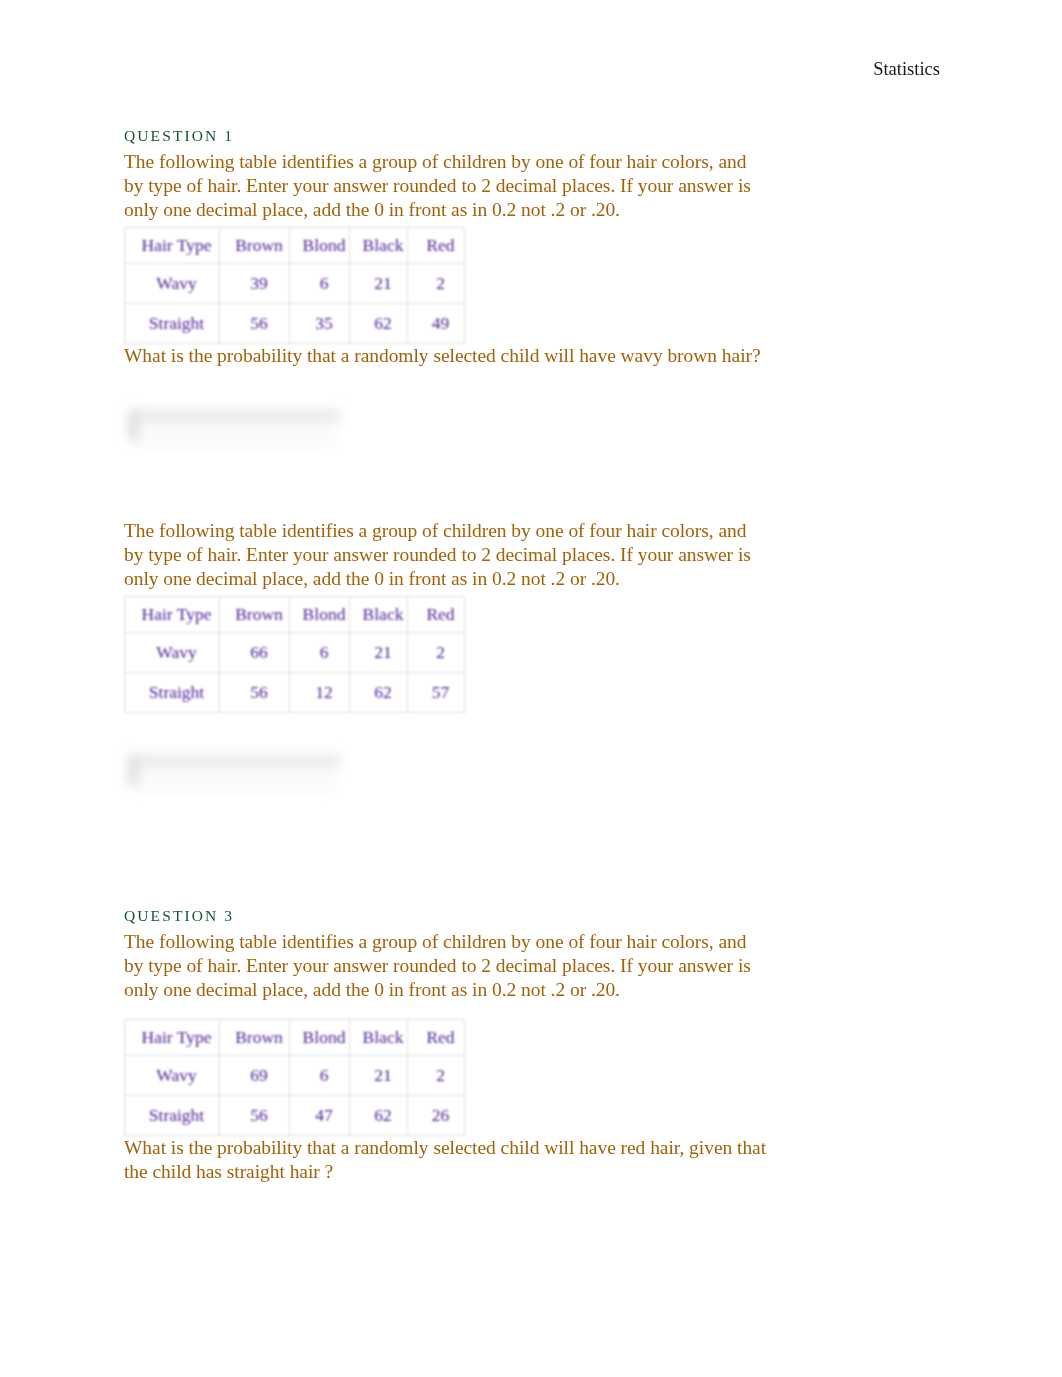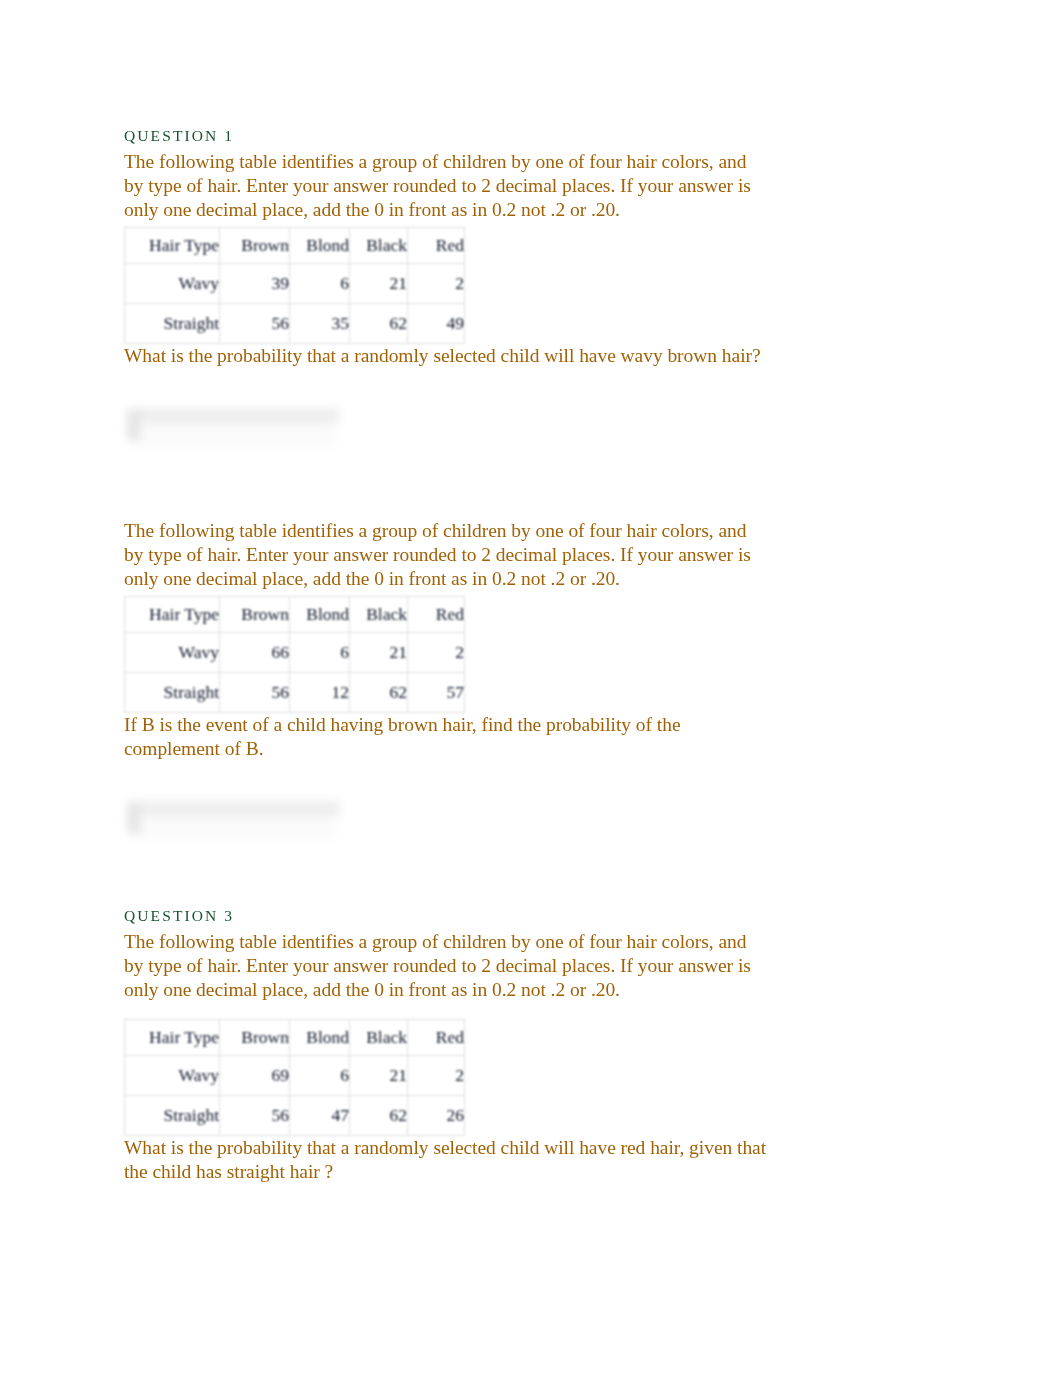--- a/index.html
+++ b/index.html
@@ -72,23 +72,23 @@
     table-layout: fixed;
     background: #ffffff;
   }
   table.hair-table td,
   table.hair-table th {
     border: 1px solid #dedede;
     padding: 7px 0 7px 9px;
     font-size: 17.5px;
     line-height: 21px;
     font-weight: normal;
-    text-align: right;
+    text-align: center;
     vertical-align: top;
-    color: #0f172a;
+    color: #4c1d95;
     background: #ffffff;
     word-break: break-all;
     font-family: "Liberation Serif", "DejaVu Serif", serif;
   }
   table.hair-table col.c0 { width: 95px; }
   table.hair-table col.c1 { width: 70px; }
   table.hair-table col.c2 { width: 60px; }
   table.hair-table col.c3 { width: 58px; }
   table.hair-table col.c4 { width: 57px; }
 
@@ -127,20 +127,21 @@
     top: 6px;
     width: 13px;
     height: 30px;
     background: #e4e4e4;
   }
 </style>
 </head>
 <body>
 
 <div class="page-header">
+  <span class="line">Statistics</span>
 </div>
 
 <div class="question-block" id="q1">
   <div class="q-label">QUESTION 1</div>
   <p class="q-intro">The following table identifies a group of children by one of four hair colors, and by type of hair. Enter your answer rounded to 2 decimal places. If your answer is only one decimal place, add the 0 in front as in 0.2 not .2 or .20.</p>
 
   <div class="table-wrap">
     <table class="hair-table">
       <colgroup>
           <col class="c0">
@@ -215,21 +216,20 @@
           <td>Straight</td>
           <td>56</td>
           <td>12</td>
           <td>62</td>
           <td>57</td>
         </tr>
       </tbody>
     </table>
   </div>
 
-  <p class="q-prompt">If B is the event of a child having brown hair, find the probability of the complement of B.</p>
 
   <div class="answer-box">
     <div class="bar"></div>
     <div class="field"></div>
     <div class="handle"></div>
   </div>
 </div>
 
 <div class="question-block" id="q3">
   <div class="q-label">QUESTION 3</div>

